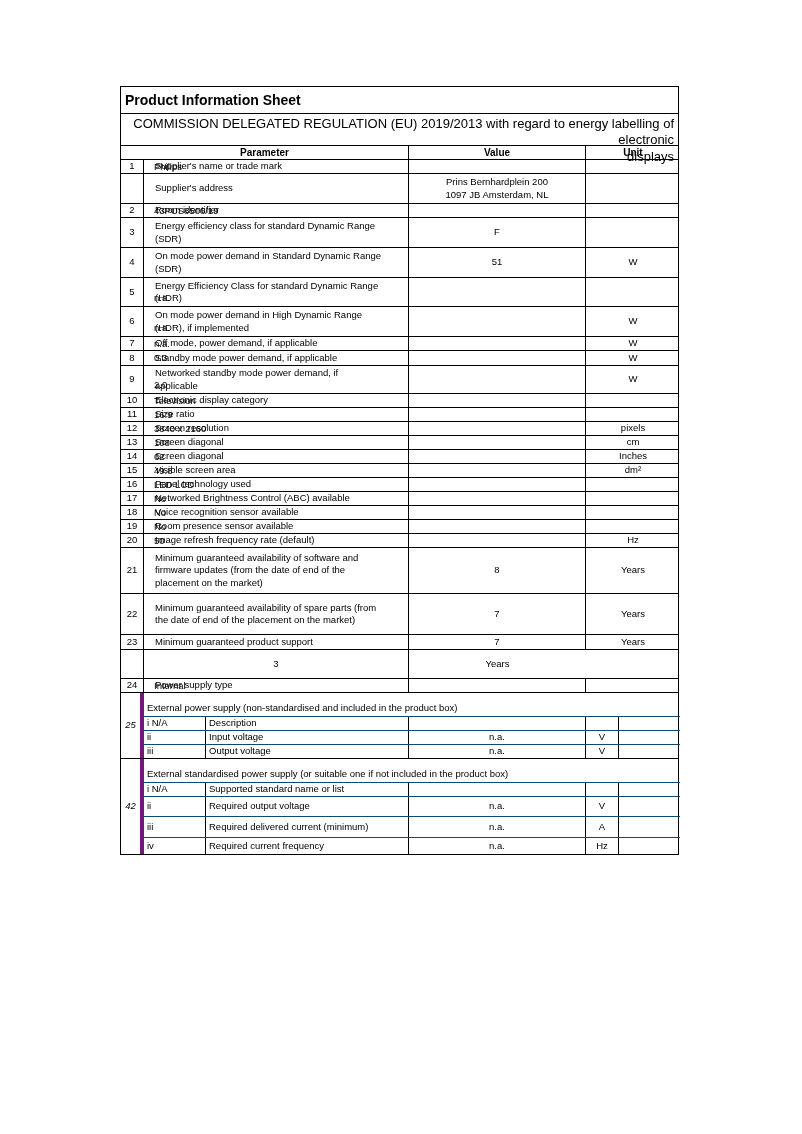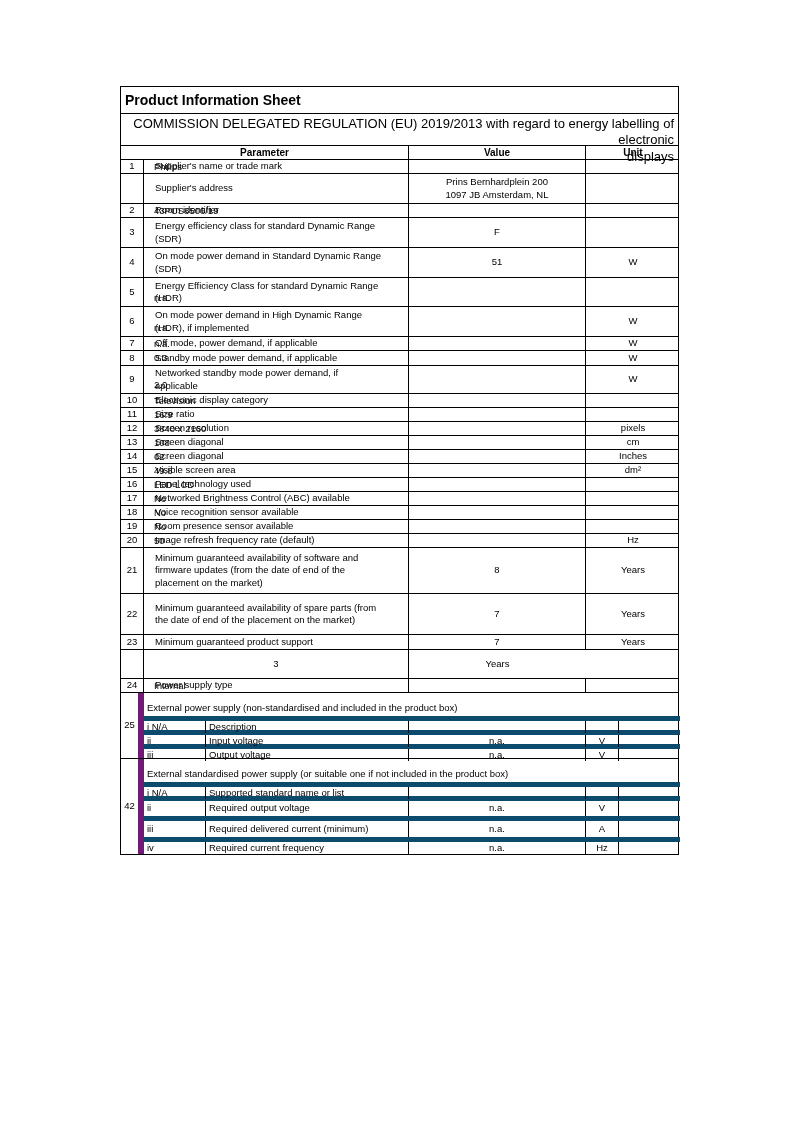--- a/index.html
+++ b/index.html
@@ -28,22 +28,22 @@
   .trow .cell:last-child { border-right: none; }
 
   .num, .val, .unit, .hcell { justify-content: center; text-align: center; }
   .param { padding: 0 3px; position: relative; white-space: pre-line; justify-content: flex-start; text-align: left; margin-left: 8px; }
   .val { white-space: pre-line; }
 
   .overlap { position: absolute; left: 2px; top: 50%; transform: translateY(-50%); white-space: nowrap; }
   .overlap.o2 { top: auto; bottom: 2px; transform: none; }
 
   .block { display: grid; grid-template-columns: 23px 536px; }
-  .blocknum { border-right: 6px solid #701a75; display: flex; align-items: center; justify-content: center; }
-  .blockrows > * + * { border-top: 5px solid #0c4a6e; }
+  .blocknum { border-right: 4px solid #701a75; display: flex; align-items: center; justify-content: center; font-style: italic; }
+  .blockrows > * + * { border-top: 1px solid #0c4a6e; }
   .bheader { padding: 0 3px; display: flex; align-items: flex-start; margin-top: 9px; }
   .srow { grid-template-columns: 62px 203px 177px 33px 61px; }
   .sidx, .sdesc { padding: 0 3px; justify-content: flex-start; text-align: left; }
 </style>
 </head>
 <body>
 
 <div class="sheet">
 
   <div class="titlerow" style="height:26px">Product Information Sheet</div>

